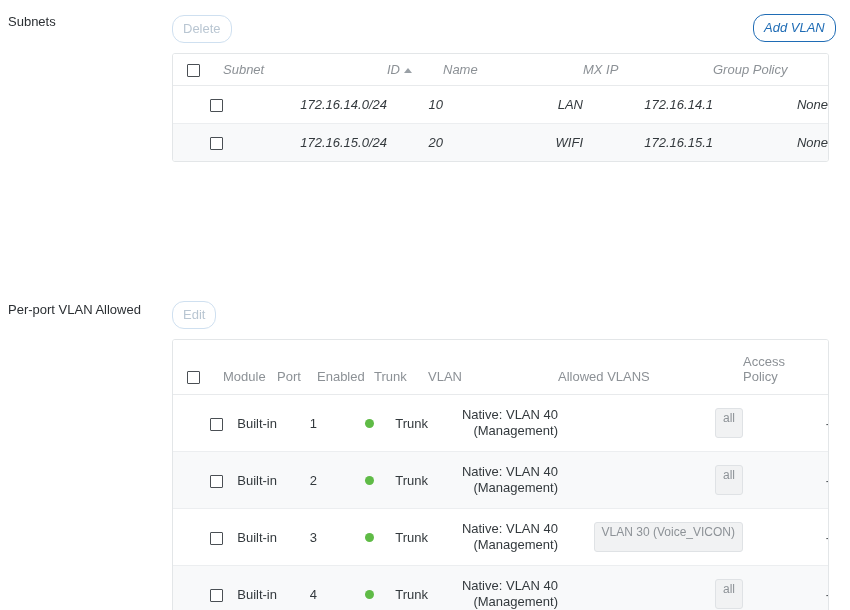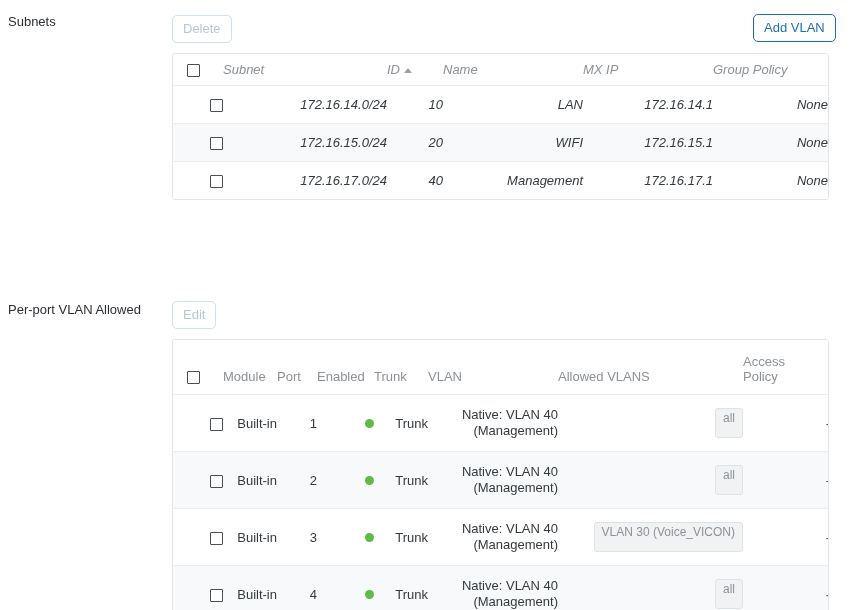--- a/index.html
+++ b/index.html
@@ -26,33 +26,34 @@
     white-space: nowrap;
   }
 
   
   .btn {
     position: absolute;
     font-family: "Liberation Sans", sans-serif;
     font-size: 13px;
     line-height: 1;
     padding: 6px 10px 7px;
-    border-radius: 5px;
+    border-radius: 12px;
     background: #ffffff;
     cursor: pointer;
     white-space: nowrap;
   }
   .btn-disabled {
     border: 1px solid #cfe0f0;
     color: #b9c6d2;
     cursor: default;
   }
   .btn-primary-outline {
     border: 1px solid #1f6cb5;
     color: #1f6cb5;
+    font-style: italic;
   }
 
   
   .table-wrap {
     position: absolute;
     left: 172px;
     width: 657px;
     border: 1px solid #e3e6e8;
     border-radius: 3px;
     background: #ffffff;
@@ -209,28 +210,20 @@
             <td>None</td>
           </tr>
           <tr>
             <td class="cb-cell"><span class="checkbox"></span></td>
             <td>172.16.15.0/24</td>
             <td>20</td>
             <td>WIFI</td>
             <td>172.16.15.1</td>
             <td>None</td>
           </tr>
-          <tr>
-            <td class="cb-cell"><span class="checkbox"></span></td>
-            <td>172.16.17.0/24</td>
-            <td>40</td>
-            <td>Management</td>
-            <td>172.16.17.1</td>
-            <td>None</td>
-          </tr>
         </tbody>
     </table>
   </div>
 
   <div class="section-label" style="top:302px;">Per-port VLAN Allowed</div>
 
   <div class="btn btn-disabled" style="left:172px; top:301px;">Edit</div>
 
   <div class="table-wrap" id="ports-table-wrap">
     <table id="ports-table">

